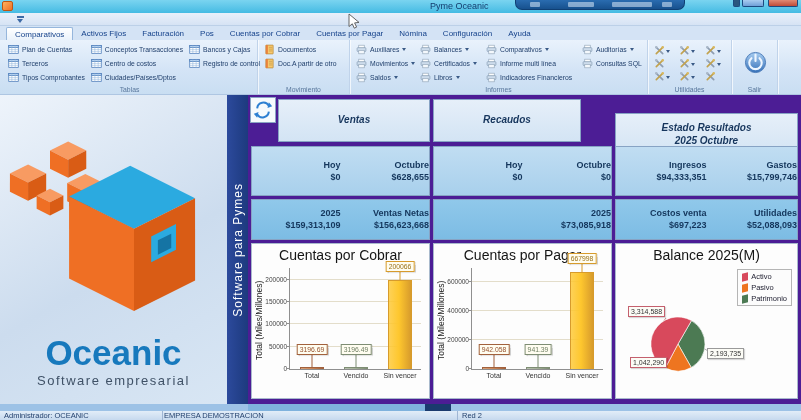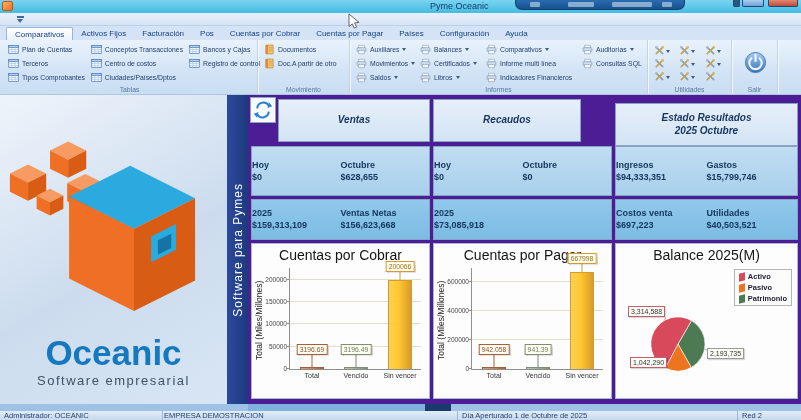--- a/index.html
+++ b/index.html
@@ -66,21 +66,21 @@
   .vtext{writing-mode:vertical-rl;transform:rotate(180deg);color:#fff;font-size:12px;letter-spacing:1px;white-space:nowrap;}
   .dash{position:relative;flex:1;background:#4c1d95;}
 
   
   .cell{position:absolute;border:1px solid #87a3c4;display:flex;}
   .stat-header{background:linear-gradient(#e6eff9,#d3e4f4);align-items:center;justify-content:center;
     flex-direction:column;}
   .stat-header .t{font-size:10px;font-weight:bold;font-style:italic;color:#17365d;line-height:1.25;text-align:center;}
   .row1{background:linear-gradient(#c0ddf2,#a8d0ec);}
   .row2{background:linear-gradient(#90c8ea,#7cbce4);}
-  .stat-cell{flex:1;display:flex;flex-direction:column;align-items:flex-start;justify-content:center;gap:1px;}
+  .stat-cell{flex:1;display:flex;flex-direction:column;align-items:flex-end;justify-content:center;gap:1px;}
   .stat-label,.stat-value{font-size:9px;font-weight:bold;color:#14365c;line-height:1.2;}
   .refresh-btn{position:absolute;left:2px;top:2px;width:26px;height:26px;background:#f6fafd;
     border:1px solid #8aa4c4;display:flex;align-items:center;justify-content:center;cursor:pointer;}
 
   
   .chart-panel{position:absolute;background:#fdfdfd;border:1px solid #a9bacd;}
   .chart-title{text-align:center;font-size:14px;color:#151515;margin-top:3px;}
   .ylabel-rot{position:absolute;left:1px;top:24px;height:104px;width:11px;writing-mode:vertical-rl;
     transform:rotate(180deg);display:flex;align-items:center;justify-content:center;
     font-size:8.5px;color:#222;white-space:nowrap;}
@@ -94,21 +94,21 @@
   .valbox{position:absolute;transform:translateX(-50%);font-size:6.8px;line-height:9px;padding:0 2px;
     background:#fffdf0;border:1px solid;white-space:nowrap;box-shadow:1px 1px 1px rgba(0,0,0,.18);z-index:2;}
   .connector{position:absolute;width:1px;transform:translateX(-50%);}
   .pie-svg{position:absolute;left:0;top:0;}
   .pie-label{position:absolute;font-size:7px;line-height:9px;padding:0 2px;background:#fcfcf6;
     border:1px solid #999;color:#333;box-shadow:1px 1px 1px rgba(0,0,0,.15);}
   .legend{position:absolute;right:5px;top:25px;background:#fcfcfc;border:1px solid #b5b5b5;
     padding:2px 4px;display:flex;flex-direction:column;gap:2px;}
   .legend-row{display:flex;align-items:center;gap:3px;}
   .legend-marker{width:6px;height:8px;transform:skewY(-14deg);}
-  .legend-name{font-size:7.5px;font-weight:bold;color:#223;}
+  .legend-name{font-size:7.5px;font-weight:normal;color:#223;}
 
   
   .bottom-strip{position:absolute;left:0;top:404px;width:801px;height:7px;background:#9dc2e6;}
   .bs-mid{position:absolute;left:248px;top:0;width:177px;height:7px;background:#7fb2dd;}
   .bs-navy{position:absolute;left:425px;top:0;width:26px;height:7px;background:#1a3a6e;}
   .statusbar{position:absolute;left:0;top:411px;width:801px;height:9px;
     background:linear-gradient(#e2edf8,#c6d9ee);display:flex;font-size:7.5px;color:#24426e;}
   .seg{border-right:1px solid #9fb6d4;display:flex;align-items:center;overflow:hidden;white-space:nowrap;padding-left:4px;}
 
   .cursor{position:absolute;left:348px;top:13px;z-index:99;}
@@ -180,21 +180,21 @@
       </span>
   </div>
 
   <div class="tabrow">
     <div class="tab active">Comparativos</div>
     <div class="tab">Activos Fijos</div>
     <div class="tab">Facturación</div>
     <div class="tab">Pos</div>
     <div class="tab">Cuentas por Cobrar</div>
     <div class="tab">Cuentas por Pagar</div>
-    <div class="tab">Países</div>
+    <div class="tab">Nómina</div>
     <div class="tab">Configuración</div>
     <div class="tab">Ayuda</div>
   </div>
 
   <div class="ribbon">
 
     <div class="rgroup" style="width:256px">
       <div class="rcols">
         <div class="rcol" style="width:82px">
           <div class="rbtn">
@@ -509,42 +509,42 @@
             <span class="stat-value">$0</span>
           </div>
       </div>
       <div class="cell row2" style="left:185px;top:104px;width:179px;height:41px">
         <div class="stat-cell">
             <span class="stat-label">2025</span>
             <span class="stat-value">$73,085,918</span>
           </div>
       </div>
 
-      <div class="cell stat-header" style="left:367px;top:8px;width:183px;height:43px">
+      <div class="cell stat-header" style="left:367px;top:18px;width:183px;height:43px">
         <div class="t">Estado Resultados</div>
         <div class="t">2025 Octubre</div>
       </div>
       <div class="cell row1" style="left:367px;top:51px;width:183px;height:50px">
         <div class="stat-cell">
             <span class="stat-label">Ingresos</span>
             <span class="stat-value">$94,333,351</span>
           </div>
         <div class="stat-cell">
             <span class="stat-label">Gastos</span>
             <span class="stat-value">$15,799,746</span>
           </div>
       </div>
       <div class="cell row2" style="left:367px;top:104px;width:183px;height:41px">
         <div class="stat-cell">
             <span class="stat-label">Costos venta</span>
             <span class="stat-value">$697,223</span>
           </div>
         <div class="stat-cell">
             <span class="stat-label">Utilidades</span>
-            <span class="stat-value">$40,503,521</span>
+            <span class="stat-value">$52,088,093</span>
           </div>
       </div>
 
       <div class="chart-panel" style="left:3px;top:148px;width:179px;height:156px">
         <div class="chart-title">Cuentas por Cobrar</div>
         <div class="ylabel-rot">Total (Miles/Millones)</div>
         <div class="plot">
             <div class="ymark" style="bottom: 0px;"></div>
             <div class="ytick" style="bottom: -3px;">0</div>
             <div class="gridline" style="bottom: 22.3684px;"></div>
@@ -641,23 +641,20 @@
     <div class="bs-mid"></div>
       <div class="bs-navy"></div>
   </div>
   <div class="statusbar">
     <div class="seg" style="width:163px">
         <span>Administrador: OCEANIC</span>
       </div>
     <div class="seg" style="width:295px">
         <span style="margin-left:-3px">EMPRESA DEMOSTRACION</span>
       </div>
-    <div class="seg" style="width:280px">
-        <span>Día Aperturado 1 de Octubre de 2025</span>
-      </div>
     <div class="seg" style="width:63px;border-right:none">
         <span>Red 2</span>
       </div>
   </div>
 
   <svg class="cursor" width="12" height="17" viewBox="0 0 12 17">
     <path d="M1,1 L1,13.5 L4.3,10.8 L6.3,15.2 L8.6,14.1 L6.6,9.9 L11,9.4 Z" fill="#ffffff" stroke="#555" stroke-width="0.9"></path>
   </svg>
 </div>
 

